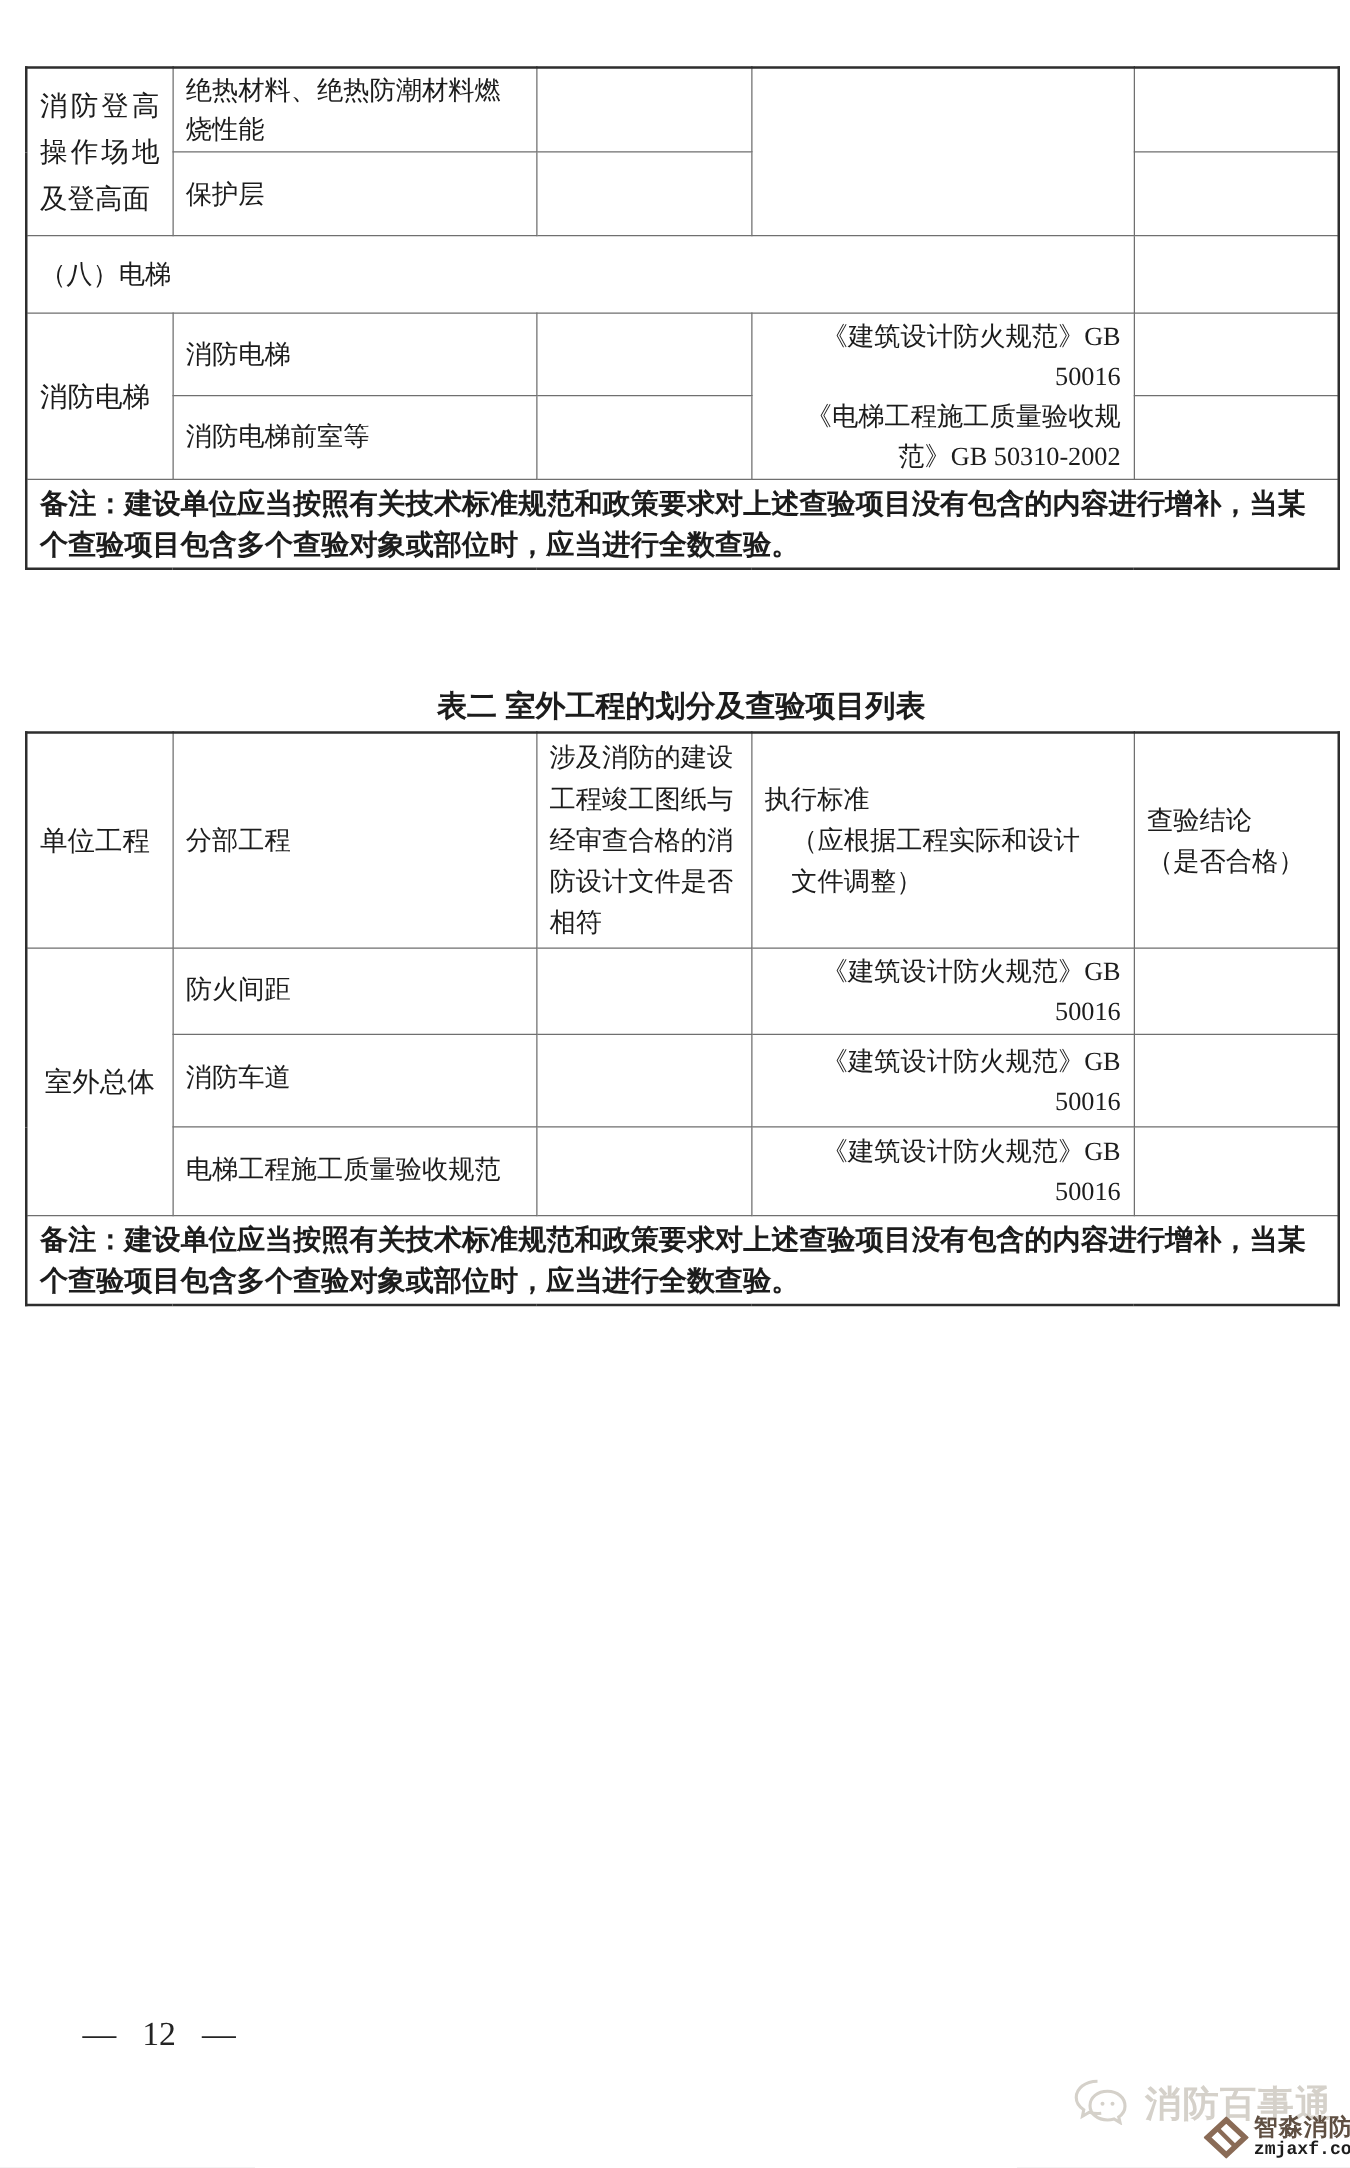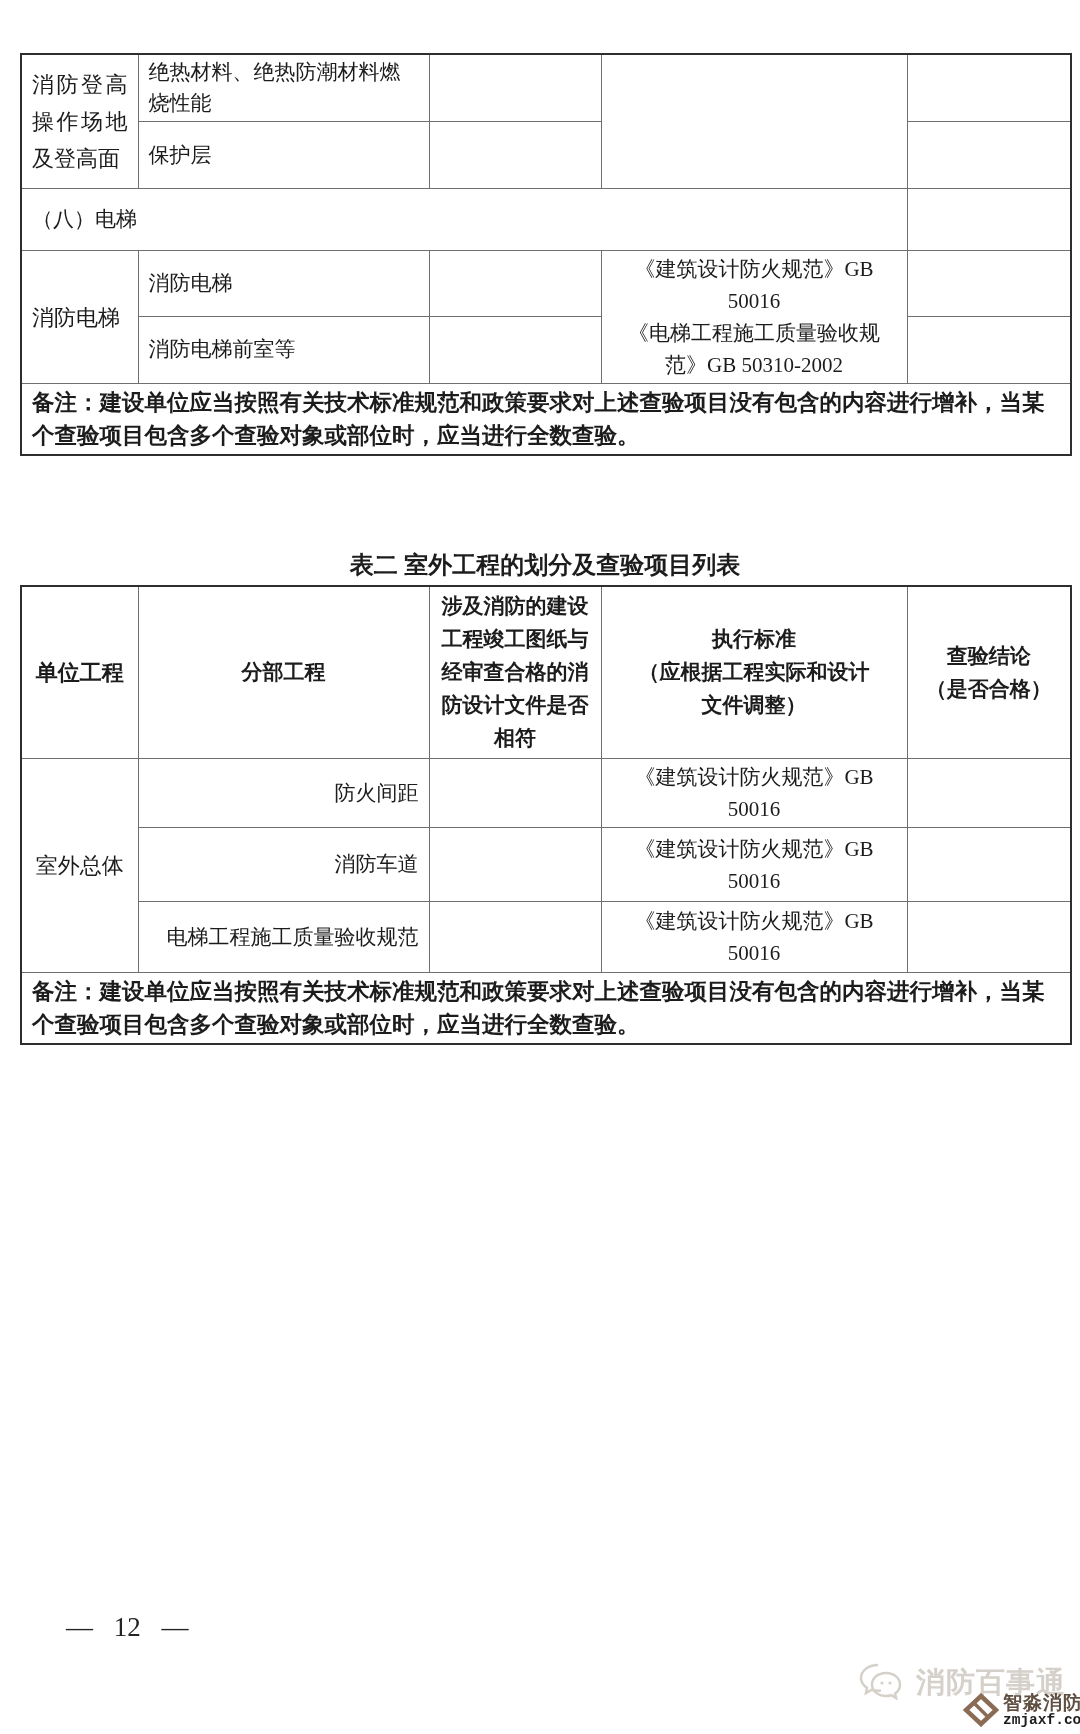--- a/index.html
+++ b/index.html
@@ -49,39 +49,39 @@
     text-align:justify;text-justify:inter-character;
     padding:2px 17px;
     font-size:22px;line-height:37px;
     word-break:break-all;
   }
   .c-unit-center{
     text-align:center;font-size:22px;line-height:36px;
     padding:2px 17px;word-break:break-all;
   }
   .c-left{text-align:left;padding-left:14px;}
-  .c-center{text-align:right;}
+  .c-center{text-align:left;font-family:Liberation Mono, monospace;}
   .c-std{
-    text-align:center;vertical-align:middle;
+    text-align:right;vertical-align:middle;
     padding:4px 41px 4px 15px;line-height:32px;
   }
   .c-remark{
     font-weight:700;text-align:left;
     font-size:22.5px;line-height:33px;
     padding:4px 14px;
     font-family:"Liberation Serif","DejaVu Serif",serif;
   }
   .t2-title{
     position:absolute;top:549px;left:20px;width:1050px;
     text-align:center;
     font-family:"Liberation Sans","DejaVu Sans",sans-serif;
     font-weight:700;font-size:24px;
   }
   .t2 .r-h td{
-    font-weight:700;text-align:center;
+    font-weight:400;text-align:left;
     line-height:33px;
   }
   .h-wrap3{padding:2px 17px;word-break:break-all;font-size:22px;line-height:36px;}
   .h-match{padding:2px 20px;word-break:break-all;}
   .h-note{max-width:242px;margin:0 auto;}
   .h-note5{max-width:150px;margin:0 auto;}
 
   .page-num{
     position:absolute;left:66px;top:1612px;
     font-size:27px;word-spacing:14px;color:#242424;

